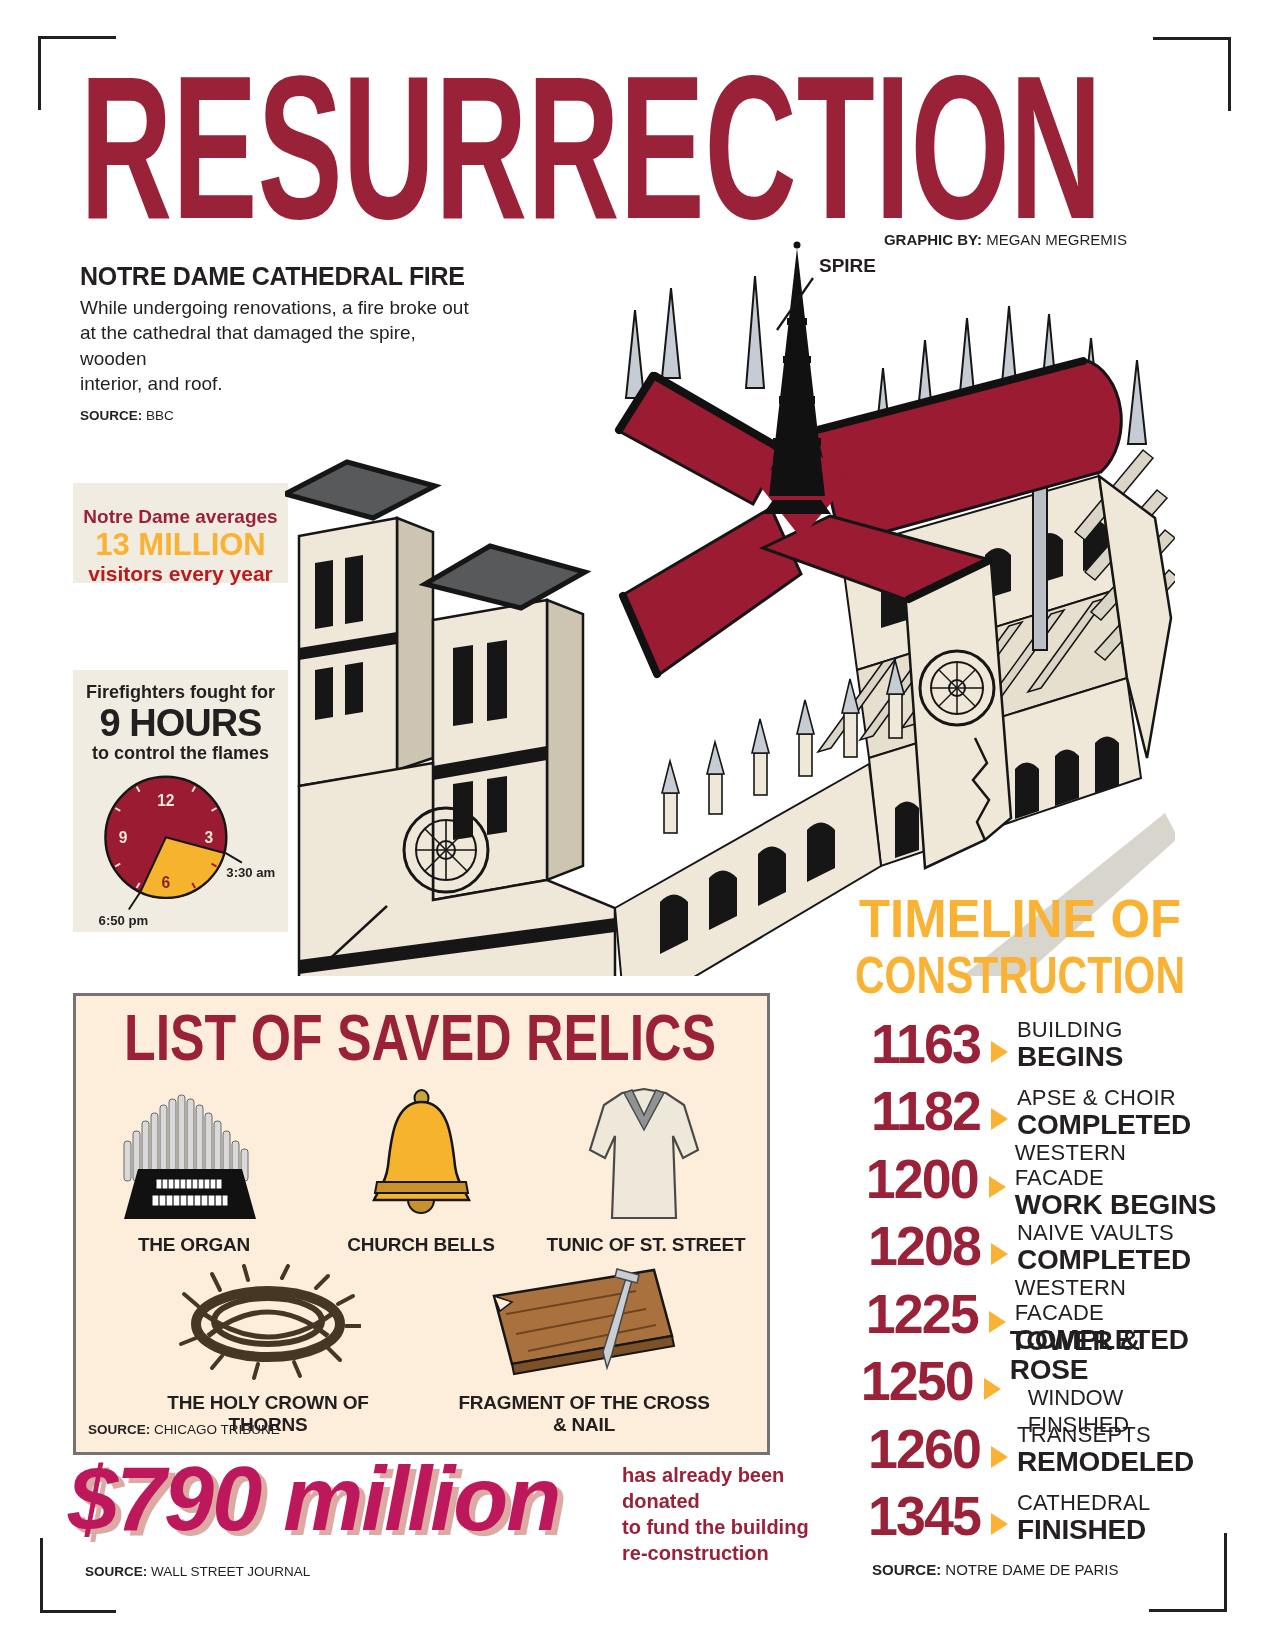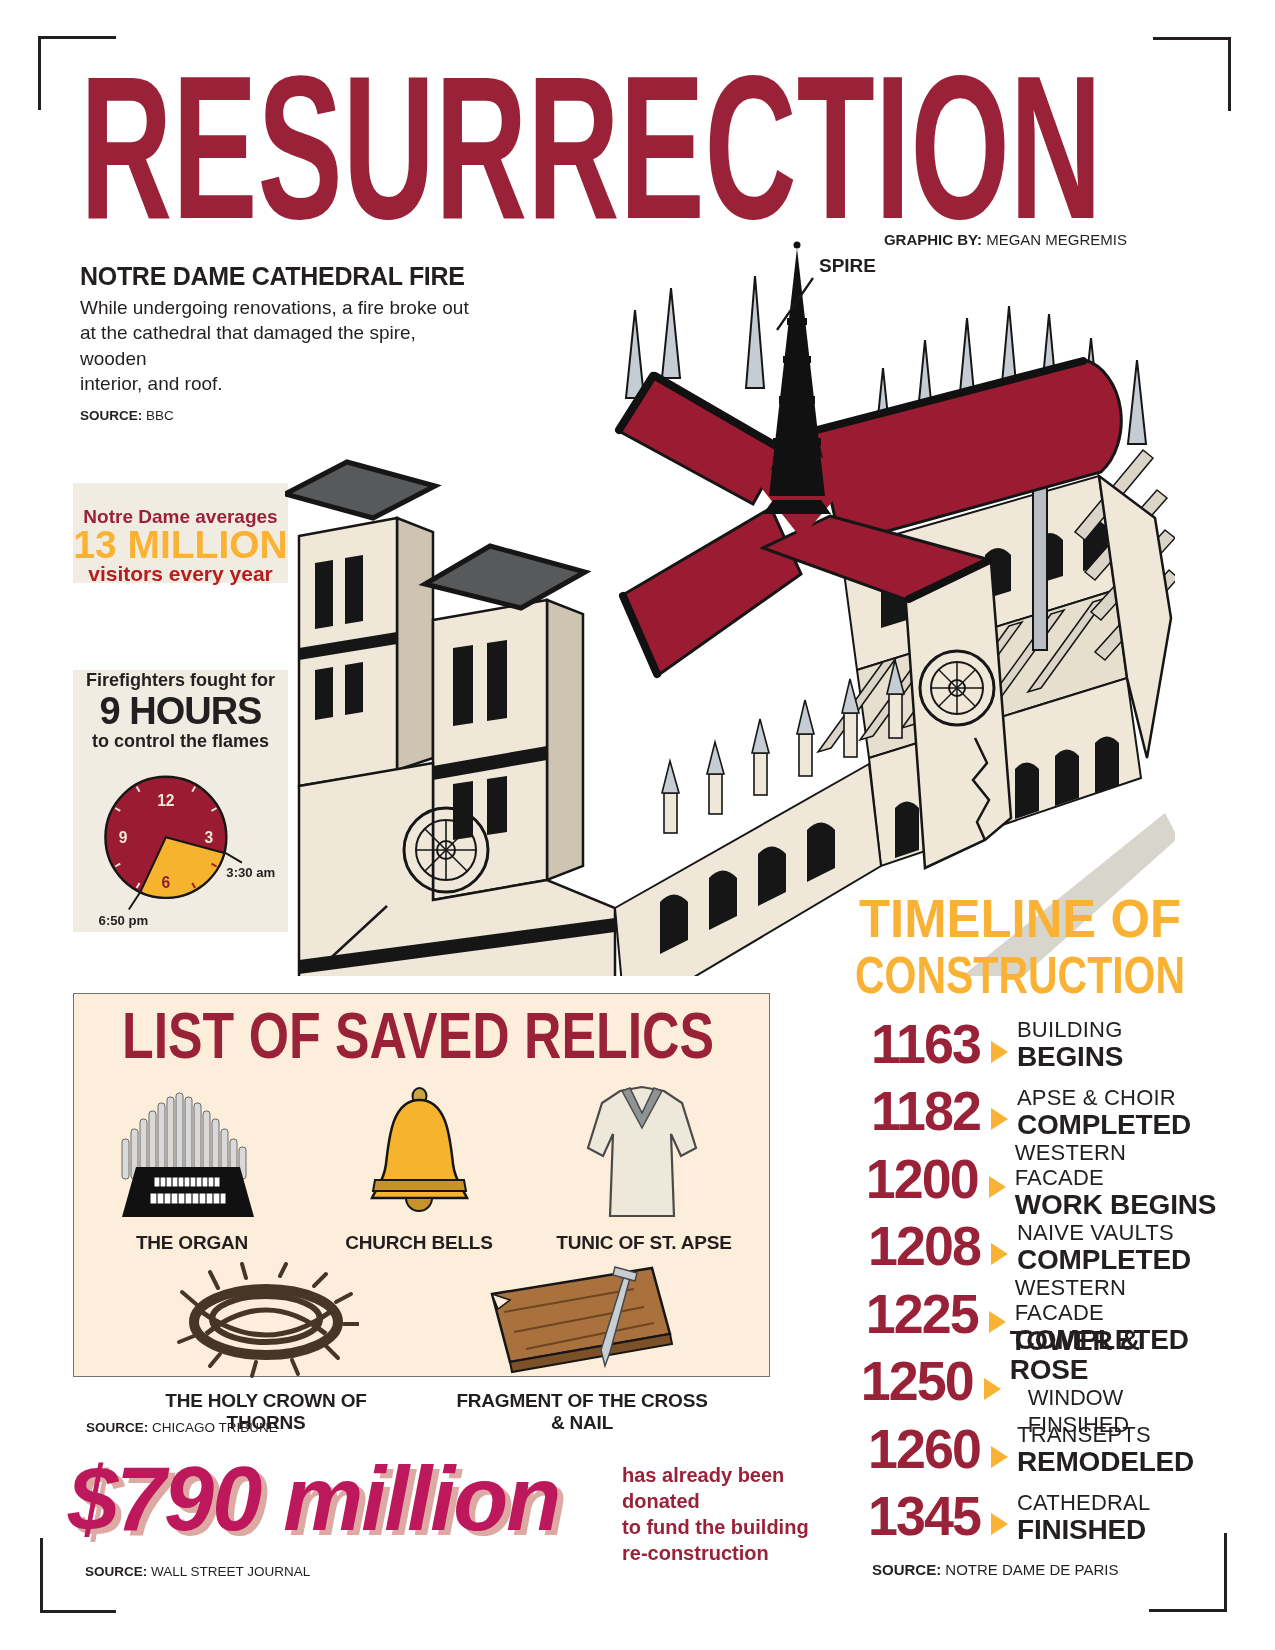--- a/index.html
+++ b/index.html
@@ -25,34 +25,34 @@
   .intro { position:absolute; left:80px; top:262px; width:400px; }
   .intro h2 { font-size:25px; font-weight:700; letter-spacing:-0.3px; margin-bottom:4px; }
   .intro .body { font-size:19px; line-height:1.33; white-space:pre-line; }
   .source-line { font-size:13.5px; margin-top:12px; }
   .source-line b { font-weight:700; }
 
   
   .factbox { position:absolute; background:#f1ece1; text-align:center; }
   .fb1 { left:73px; top:483px; width:215px; height:100px; padding-top:23px; }
   .fb1 .l1 { font-size:19px; font-weight:700; color:#9a2238; }
-  .fb1 .hl { font-size:39px; font-weight:700; color:#f9b233; line-height:34px; }
+  .fb1 .hl { font-size:31px; font-weight:700; color:#f9b233; line-height:34px; }
   .fb1 .l2 { font-size:21px; font-weight:700; color:#b91c1c; }
-  .fb2 { left:73px; top:670px; width:215px; height:262px; }
+  .fb2 { left:73px; top:670px; width:215px; height:262px; padding-top:12px; }
   .fb2 .l1 { font-size:18px; font-weight:700; }
   .fb2 .hl { font-size:38px; font-weight:700; line-height:40px; letter-spacing:-1px; }
   .fb2 .l2 { font-size:18px; font-weight:700; }
   .clock-wrap { position:absolute; left:10px; top:96px; }
 
   
   .cathedral-svg { position:absolute; left:285px; top:218px; }
   svg text { font-family:"Liberation Sans",sans-serif; }
 
   
-  .relics { position:absolute; left:73px; top:993px; width:697px; height:384px; background:#fceeda; border:1px solid #737373; }
+  .relics { position:absolute; left:73px; top:993px; width:697px; height:462px; background:#fceeda; border:3px solid #737373; }
   .relics .rtitle-svg { position:absolute; left:0; top:14px; }
   .relic-icon { position:absolute; }
   .relic-label { position:absolute; font-size:19px; font-weight:700; text-align:center; letter-spacing:-0.2px; }
   .relics .source-line { position:absolute; left:12px; top:426px; margin:0; }
 
   
   .donation-amount { position:absolute; left:68px; top:1448px; font-size:90px; font-weight:700; font-style:italic; color:#be185d; letter-spacing:-2px; text-shadow:6px 5px 0 #dcaaa2; }
   .donation-note { position:absolute; left:622px; top:1462px; width:240px; font-size:20px; font-weight:700; color:#9a2238; line-height:1.3; white-space:pre-line; }
   .wsj-source { position:absolute; left:85px; top:1552px; }
 
@@ -372,21 +372,21 @@
       <path d="M44,112 A13,13 0 0 0 70,112 Z" fill="#c8922b" stroke="#161616" stroke-width="2"></path>
     </svg>
 
     <svg class="relic-icon" style="left:508px;top:88px;" width="120" height="142" viewBox="0 0 120 142">
       <path d="M60,5 L38,9 L20,21 L6,66 L21,74 L31,52 L28,134 L92,134 L89,52 L99,74 L114,66 L100,21 L82,9 Z" fill="#eee8da" stroke="#4a4a4a" stroke-width="2.2"></path>
       <path d="M40,9 L60,46 L80,9 L72,6 L60,31 L48,6 Z" fill="#909394" stroke="#4a4a4a" stroke-width="1.5"></path>
     </svg>
 
     <div class="relic-label" style="left:28px;top:238px;width:180px;">THE ORGAN</div>
     <div class="relic-label" style="left:255px;top:238px;width:180px;">CHURCH BELLS</div>
-    <div class="relic-label" style="left:470px;top:238px;width:200px;">TUNIC OF ST. APSE</div>
+    <div class="relic-label" style="left:470px;top:238px;width:200px;">TUNIC OF ST. STREET</div>
 
     <svg class="relic-icon" style="left:100px;top:268px;" width="185" height="118" viewBox="0 0 185 118">
       <ellipse cx="92" cy="60" rx="72" ry="33" fill="none" stroke="#463724" stroke-width="10"></ellipse>
       <ellipse cx="92" cy="57" rx="54" ry="23" fill="none" stroke="#463724" stroke-width="6"></ellipse>
       <path d="M32,72 Q92,24 152,72" fill="none" stroke="#463724" stroke-width="5"></path>
       <path d="M28,50 Q92,96 156,50" fill="none" stroke="#463724" stroke-width="5"></path>
       <g stroke="#463724" stroke-width="4" stroke-linecap="round">
         <line x1="22" y1="42" x2="8" y2="30"></line>
           <line x1="44" y1="26" x2="36" y2="10"></line>
         <line x1="72" y1="16" x2="68" y2="2"></line> 

